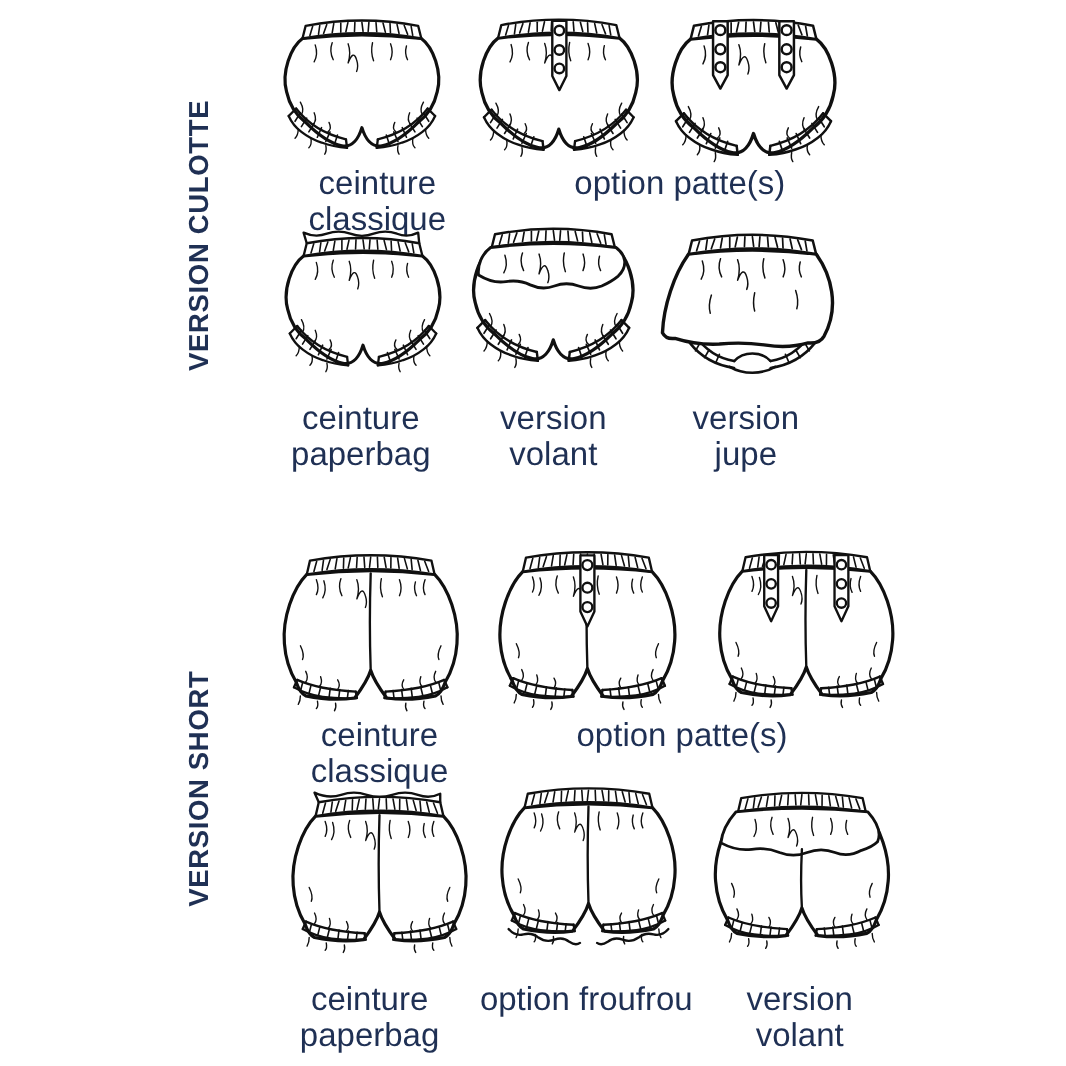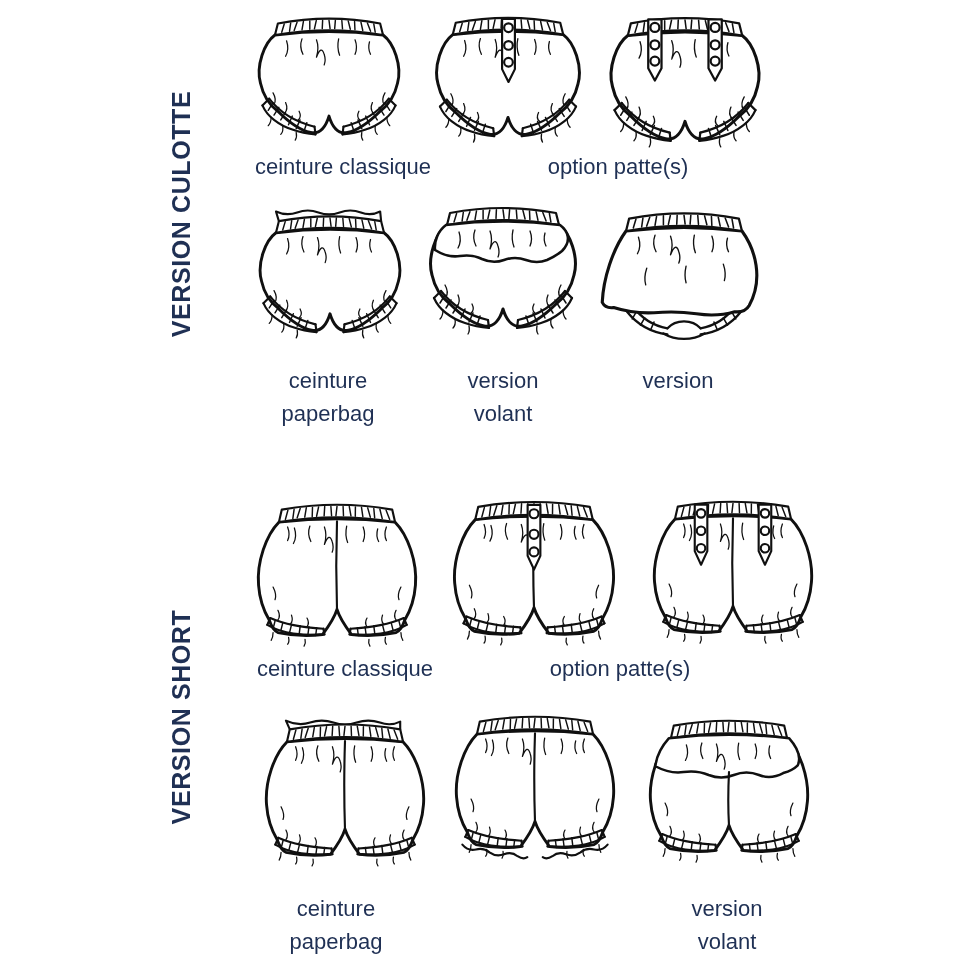--- a/index.html
+++ b/index.html
@@ -9,21 +9,21 @@
   }
   .side-label{
     position:absolute;width:240px;height:34px;
     display:flex;align-items:center;justify-content:center;
     transform:rotate(-90deg);
     font-weight:bold;font-size:25px;letter-spacing:.6px;
     color:var(--accent,#1f3054);white-space:nowrap;
   }
   .cap{
     position:absolute;width:220px;text-align:center;
-    font-size:22px;line-height:33px;color:var(--accent,#1f3054);
+    font-size:30px;line-height:33px;color:var(--accent,#1f3054);
   }
   .figure{position:absolute;}
   .figure svg{width:100%;height:100%;display:block;overflow:visible;}
   .canvas svg path,.canvas svg circle{
     stroke:var(--ink,#101010);fill:none;
     stroke-linecap:round;stroke-linejoin:round;
   }
   .canvas svg .f{fill:#ffffff;}
   .canvas svg .w3{stroke-width:3;}
   .canvas svg .w25{stroke-width:2.6;}
@@ -476,20 +476,21 @@
   <div class="cap" style="left:218px;top:364px;">
     <div>ceinture</div>
     <div>paperbag</div>
   </div>
   <div class="cap" style="left:393px;top:364px;">
     <div>version</div>
     <div>volant</div>
   </div>
   <div class="cap" style="left:568px;top:364px;">
     <div>version</div>
+    <div>jupe</div>
   </div>
 
   <div class="figure" style="left:245px;top:496px;width:184px;height:155px;">
       <svg viewBox="0 0 190 160" xmlns="http://www.w3.org/2000/svg">
         <path class="w3 f" d="M35 27 C22 40 12 68 14 92 C15 106 19 118 25 128 C27 134 30 139 34 141 q24 5 46 2 C86 135 92 127 95 117 C98 127 104 135 110 143 q22 3 46 -2 C160 139 163 134 165 128 C171 118 175 106 176 92 C178 68 168 40 155 27 Q95 20 35 27 Z"></path>
         <path class="w2" d="M95 26 C94 56 94 88 95 117"></path>
         <path class="w2 f" d="M38 14 Q95 4 152 14 L155 27 Q95 17 35 27 Z"></path>
         <path class="t" d="M44.3 14.7 L41.7 24.3"></path>
         <path class="t" d="M50.7 13.7 L49.4 23.3"></path>
         <path class="t" d="M57.0 12.9 L53.9 22.5"></path>
@@ -996,19 +997,20 @@
           <path d="M42 5 q-2 7 1 13"></path>
         </g>
       </svg>
     </div>
 
   <div class="cap" style="left:226px;top:892px;">
     <div>ceinture</div>
     <div>paperbag</div>
   </div>
   <div class="cap" style="left:423px;top:892px;">
+    <div>option froufrou</div>
   </div>
   <div class="cap" style="left:617px;top:892px;">
     <div>version</div>
     <div>volant</div>
   </div>
 
 </div>
 
 </body></html>

